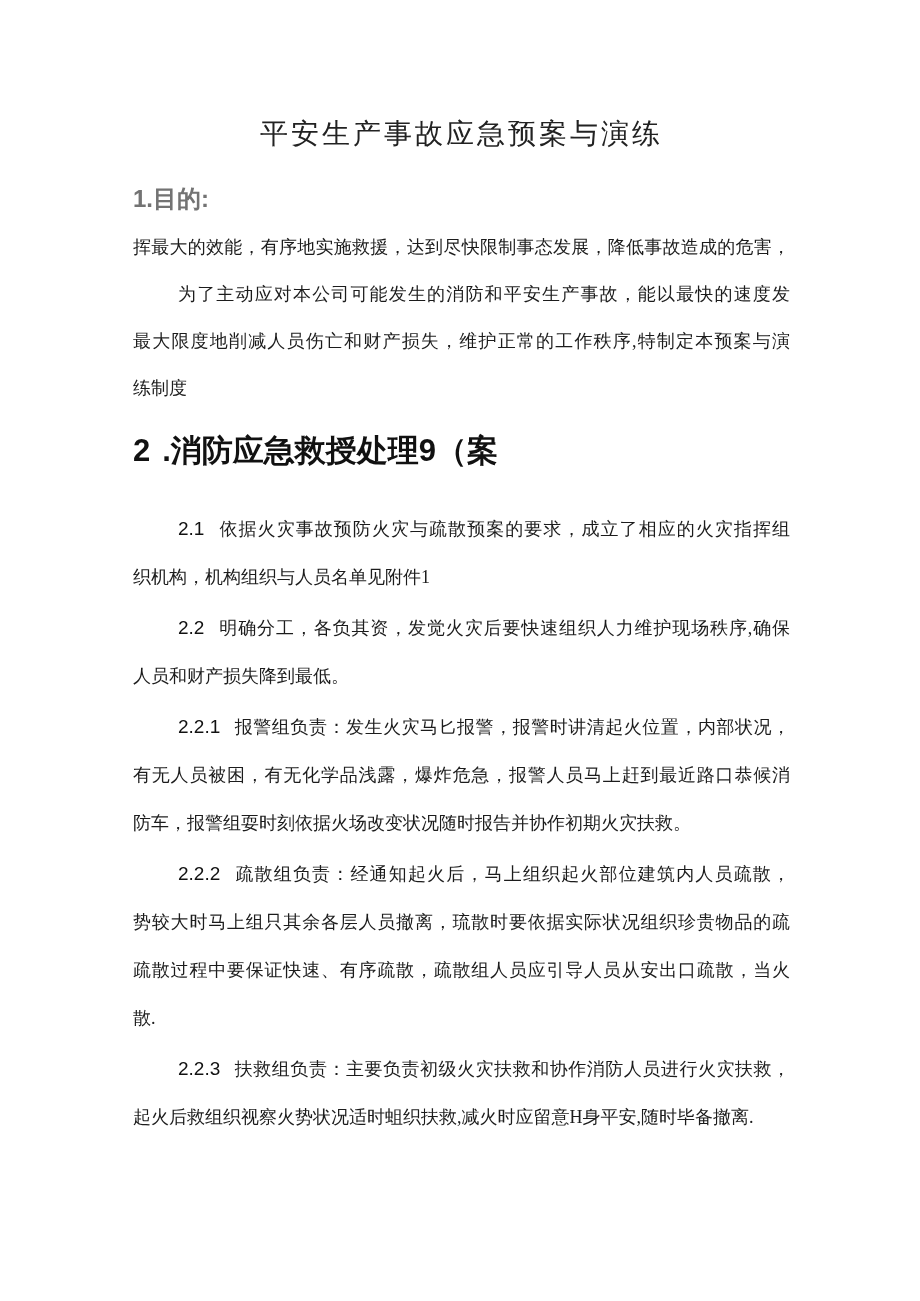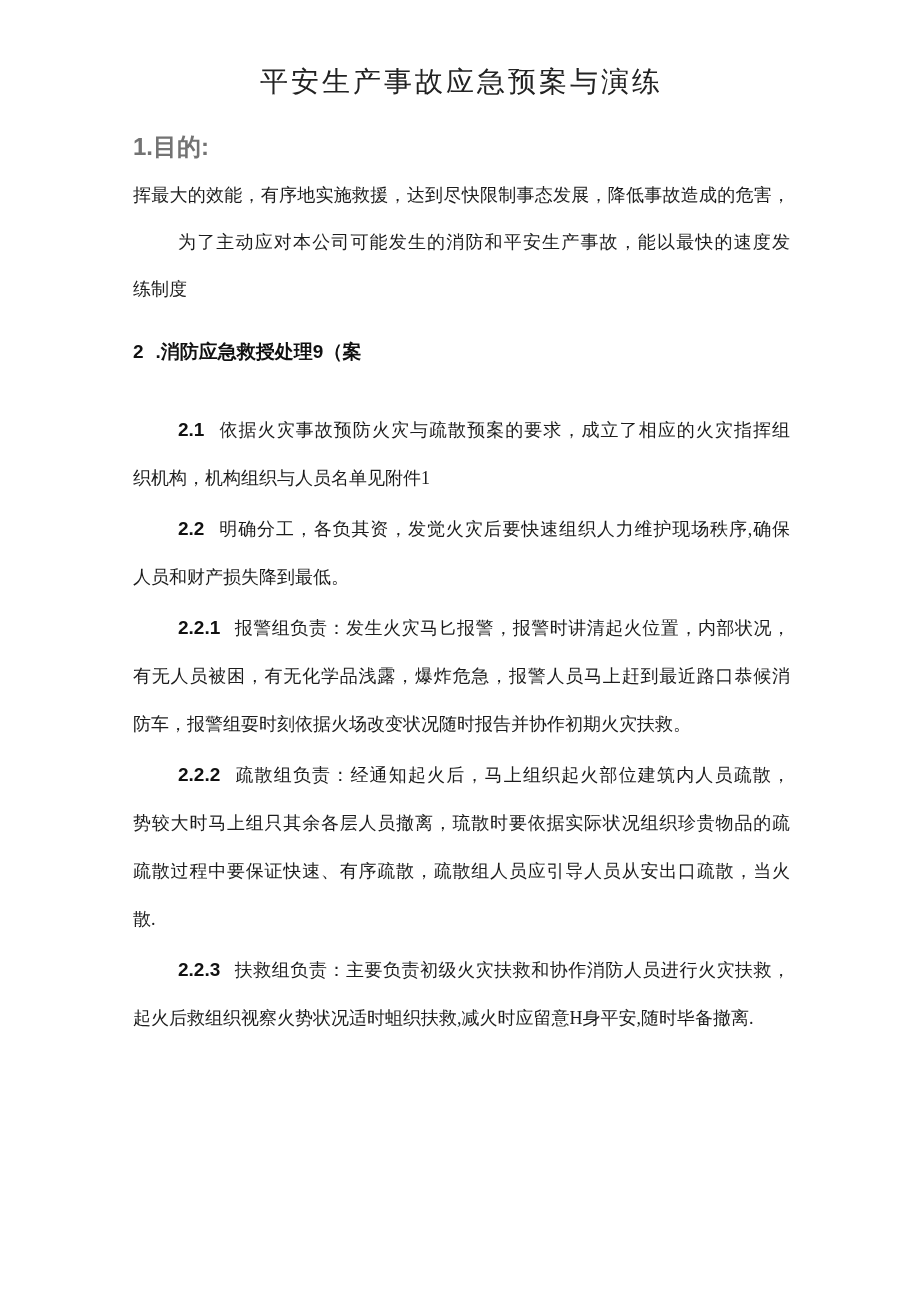--- a/index.html
+++ b/index.html
@@ -11,21 +11,21 @@
     background: #ffffff;
     box-sizing: border-box;
     padding: 0 130px 0 133px;
     color: #1c1c1c;
     font-family: "Liberation Serif", "DejaVu Serif", serif;
     overflow: hidden;
   }
 
   
   .doc-title {
-    padding-top: 60px;
+    padding-top: 112px;
     line-height: 44px;
     font-size: 28px;
     letter-spacing: 3px;
     text-align: center;
     font-family: "DejaVu Serif", serif;
     color: #222;
   }
 
   
   .h1 {
@@ -34,21 +34,21 @@
     font-size: 24px;
     font-weight: bold;
     font-family: "Liberation Sans", sans-serif;
     color: #737373;
   }
 
   
   .h2 {
     margin-top: 22px;
     line-height: 34px;
-    font-size: 19px;
+    font-size: 31px;
     font-weight: bold;
     font-family: "Liberation Sans", sans-serif;
     color: #111;
   }
   .h2 .h2-num { margin-right: 12px; }
 
   .para { font-size: 18px; line-height: 48px; margin: 0; }
   .para[data-paragraph="0"] { line-height: 47px; margin-top: 10px; }
   .para[data-paragraph="1"] { margin-top: 37px; }
   .para[data-paragraph="2"],
@@ -60,38 +60,39 @@
   
   .line.stretch {
     white-space: normal;
     text-align: justify;
     text-align-last: justify;
   }
   .line.first { text-indent: 45px; }
 
   .pnum {
     font-family: "Liberation Sans", sans-serif;
-    font-weight: bold;
+    font-weight: normal;
     font-size: 19px;
     margin-right: 14px;
     color: #111;
   }
 </style>
 </head>
 <body>
 
 <div class="page">
 
   <div class="doc-title">平安生产事故应急预案与演练</div>
 
   <div class="h1">1.目的:</div>
 
   <div class="para" data-paragraph="0">
       <div class="line stretch">挥最大的效能，有序地实施救援，达到尽快限制事态发展，降低事故造成的危害，</div>
       <div class="line first stretch">为了主动应对本公司可能发生的消防和平安生产事故，能以最快的速度发</div>
+      <div class="line stretch">最大限度地削减人员伤亡和财产损失，维护正常的工作秩序,特制定本预案与演</div>
       <div class="line">练制度</div>
     </div>
 
   <div class="h2">
     <span class="h2-num">2</span><span>.消防应急救授处理9（案</span>
   </div>
 
   <div class="para" data-paragraph="1">
       <div class="line first stretch"><span class="pnum">2.1</span>依据火灾事故预防火灾与疏散预案的要求，成立了相应的火灾指挥组</div>
       <div class="line">织机构，机构组织与人员名单见附件1</div>

